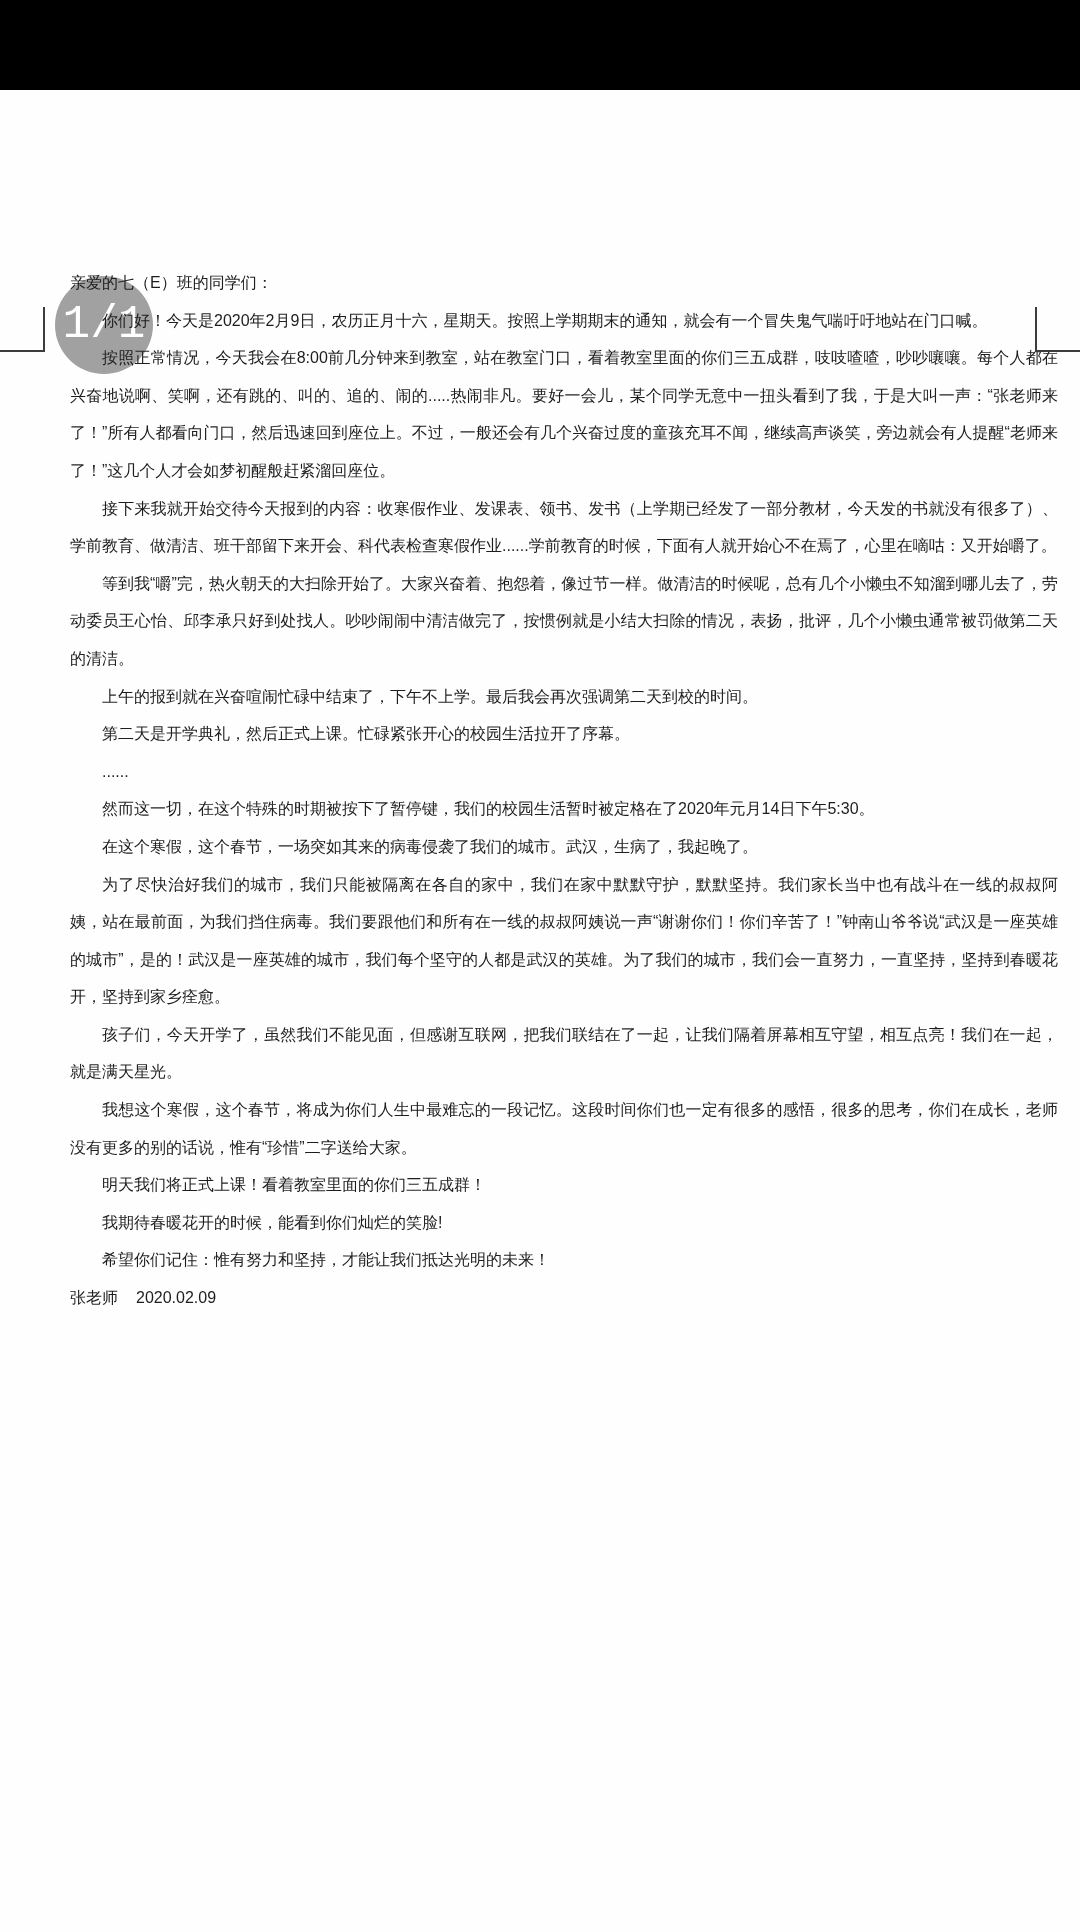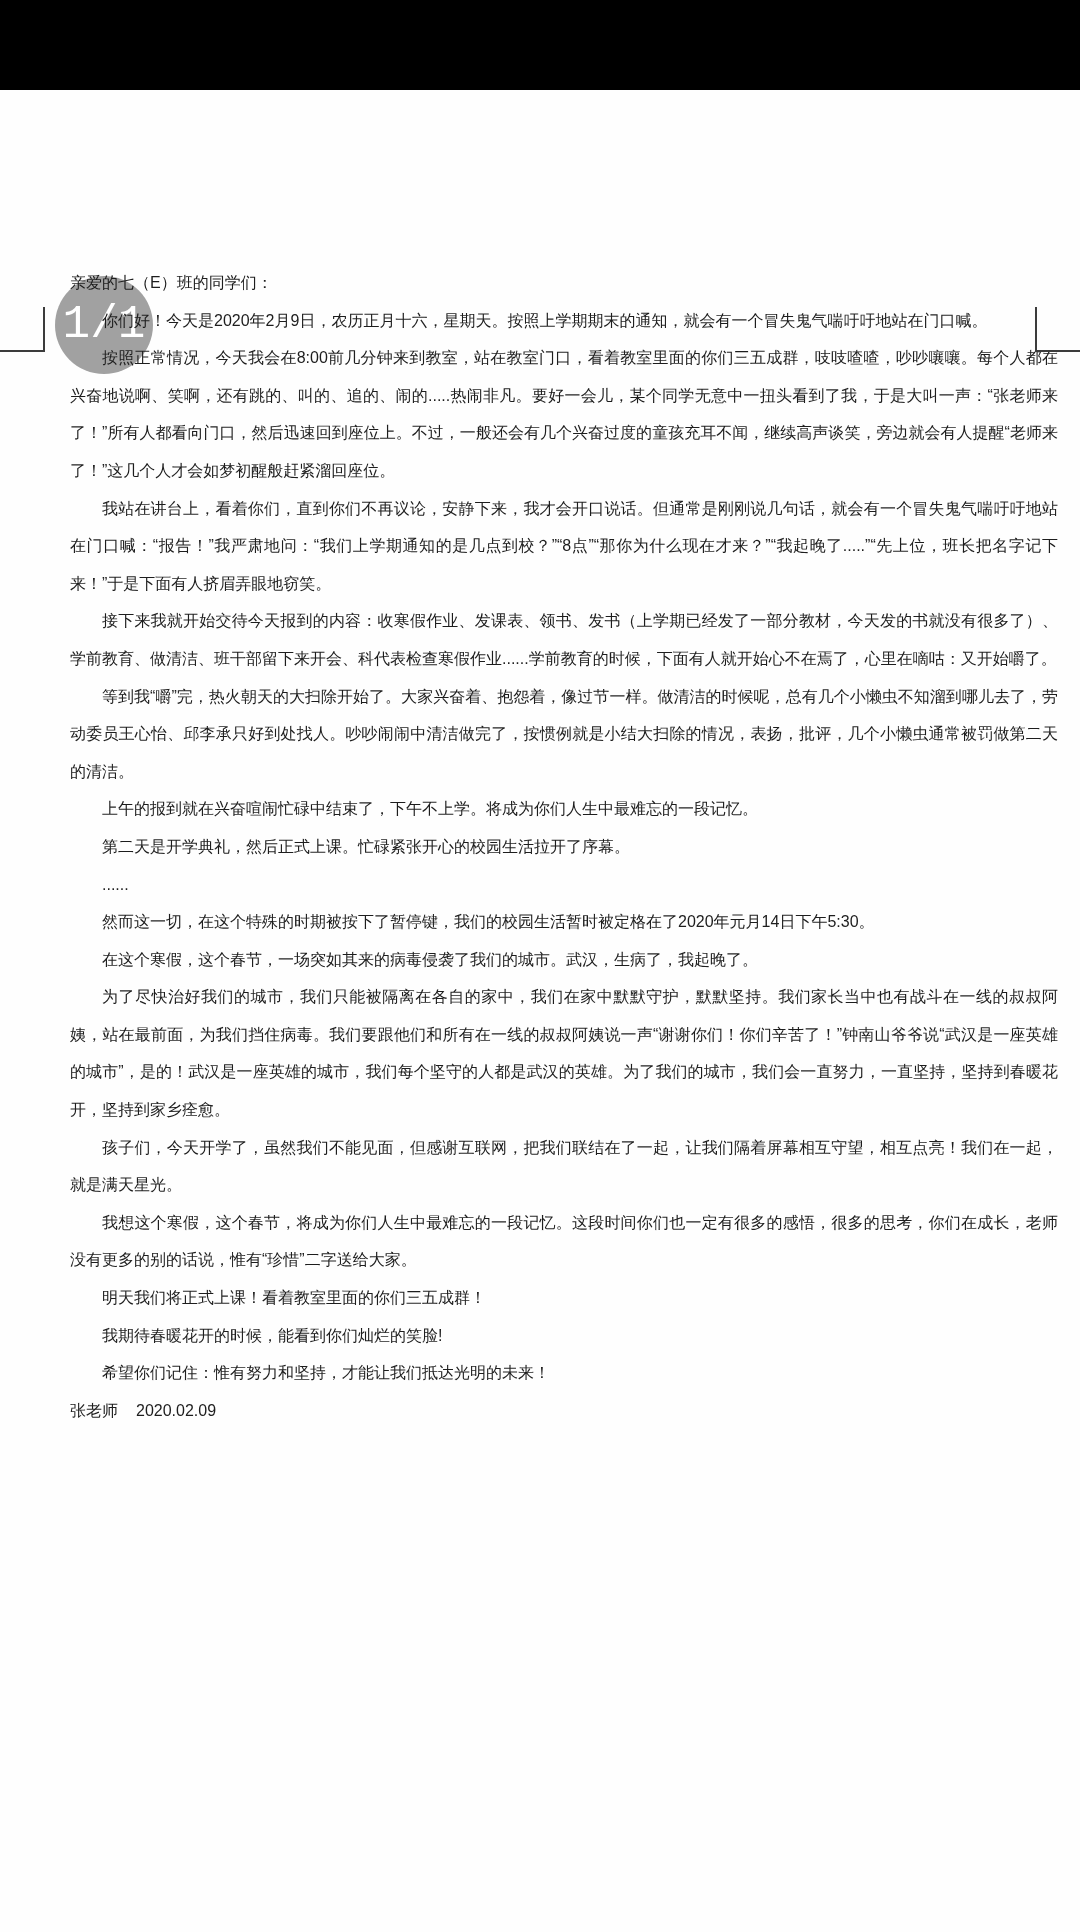--- a/index.html
+++ b/index.html
@@ -73,24 +73,23 @@
 </div>
 
 <div class="page-badge">
   <span>1/1</span>
 </div>
 
 <div class="content">
   <p class="salutation">亲爱的七（E）班的同学们：</p>
   <p>你们好！今天是2020年2月9日，农历正月十六，星期天。按照上学期期末的通知，就会有一个冒失鬼气喘吁吁地站在门口喊。</p>
   <p>按照正常情况，今天我会在8:00前几分钟来到教室，站在教室门口，看着教室里面的你们三五成群，吱吱喳喳，吵吵嚷嚷。每个人都在兴奋地说啊、笑啊，还有跳的、叫的、追的、闹的.....热闹非凡。要好一会儿，某个同学无意中一扭头看到了我，于是大叫一声：“张老师来了！”所有人都看向门口，然后迅速回到座位上。不过，一般还会有几个兴奋过度的童孩充耳不闻，继续高声谈笑，旁边就会有人提醒“老师来了！”这几个人才会如梦初醒般赶紧溜回座位。</p>
-  <p>我站在讲台上，看着你们，直到你们不再议论，安静下来，我才会开口说话。但通常是刚刚说几句话，就会有一个冒失鬼气喘吁吁地站在门口喊：“报告！”我严肃地问：“我们上学期通知的是几点到校？”“8点”“那你为什么现在才来？”“我起晚了.....”“先上位，班长把名字记下来！”于是下面有人挤眉弄眼地窃笑。</p>
   <p>接下来我就开始交待今天报到的内容：收寒假作业、发课表、领书、发书（上学期已经发了一部分教材，今天发的书就没有很多了）、学前教育、做清洁、班干部留下来开会、科代表检查寒假作业......学前教育的时候，下面有人就开始心不在焉了，心里在嘀咕：又开始嚼了。</p>
   <p>等到我“嚼”完，热火朝天的大扫除开始了。大家兴奋着、抱怨着，像过节一样。做清洁的时候呢，总有几个小懒虫不知溜到哪儿去了，劳动委员王心怡、邱李承只好到处找人。吵吵闹闹中清洁做完了，按惯例就是小结大扫除的情况，表扬，批评，几个小懒虫通常被罚做第二天的清洁。</p>
-  <p>上午的报到就在兴奋喧闹忙碌中结束了，下午不上学。将成为你们人生中最难忘的一段记忆。</p>
+  <p>上午的报到就在兴奋喧闹忙碌中结束了，下午不上学。最后我会再次强调第二天到校的时间。</p>
   <p>第二天是开学典礼，然后正式上课。忙碌紧张开心的校园生活拉开了序幕。</p>
   <p>......</p>
   <p>然而这一切，在这个特殊的时期被按下了暂停键，我们的校园生活暂时被定格在了2020年元月14日下午5:30。</p>
   <p>在这个寒假，这个春节，一场突如其来的病毒侵袭了我们的城市。武汉，生病了，我起晚了。</p>
   <p>为了尽快治好我们的城市，我们只能被隔离在各自的家中，我们在家中默默守护，默默坚持。我们家长当中也有战斗在一线的叔叔阿姨，站在最前面，为我们挡住病毒。我们要跟他们和所有在一线的叔叔阿姨说一声“谢谢你们！你们辛苦了！”钟南山爷爷说“武汉是一座英雄的城市”，是的！武汉是一座英雄的城市，我们每个坚守的人都是武汉的英雄。为了我们的城市，我们会一直努力，一直坚持，坚持到春暖花开，坚持到家乡痊愈。</p>
   <p>孩子们，今天开学了，虽然我们不能见面，但感谢互联网，把我们联结在了一起，让我们隔着屏幕相互守望，相互点亮！我们在一起，就是满天星光。</p>
   <p>我想这个寒假，这个春节，将成为你们人生中最难忘的一段记忆。这段时间你们也一定有很多的感悟，很多的思考，你们在成长，老师没有更多的别的话说，惟有“珍惜”二字送给大家。</p>
   <p>明天我们将正式上课！看着教室里面的你们三五成群！</p>
   <p>我期待春暖花开的时候，能看到你们灿烂的笑脸!</p>
   <p>希望你们记住：惟有努力和坚持，才能让我们抵达光明的未来！</p>

